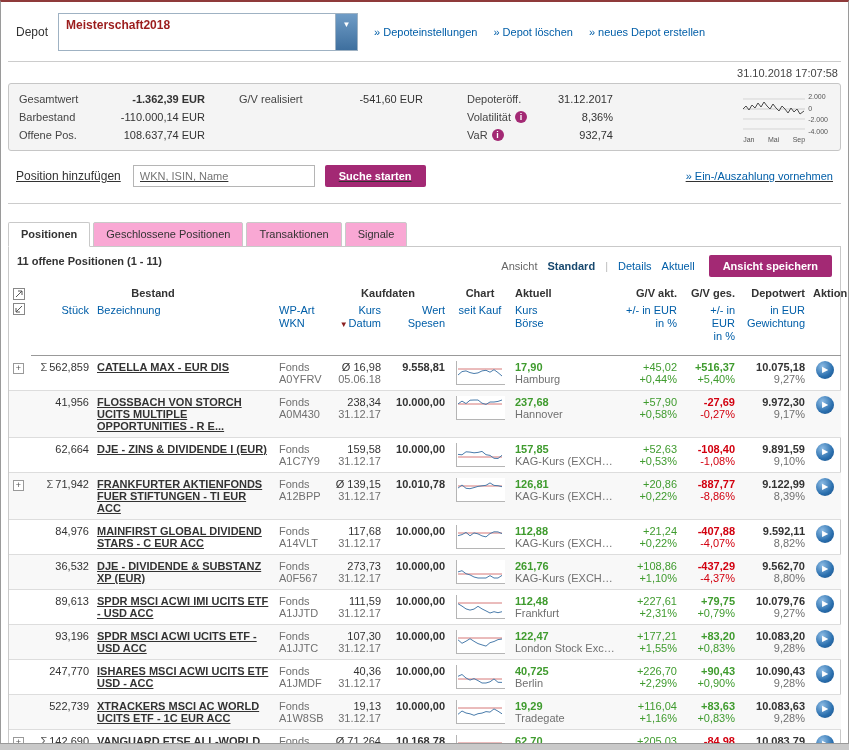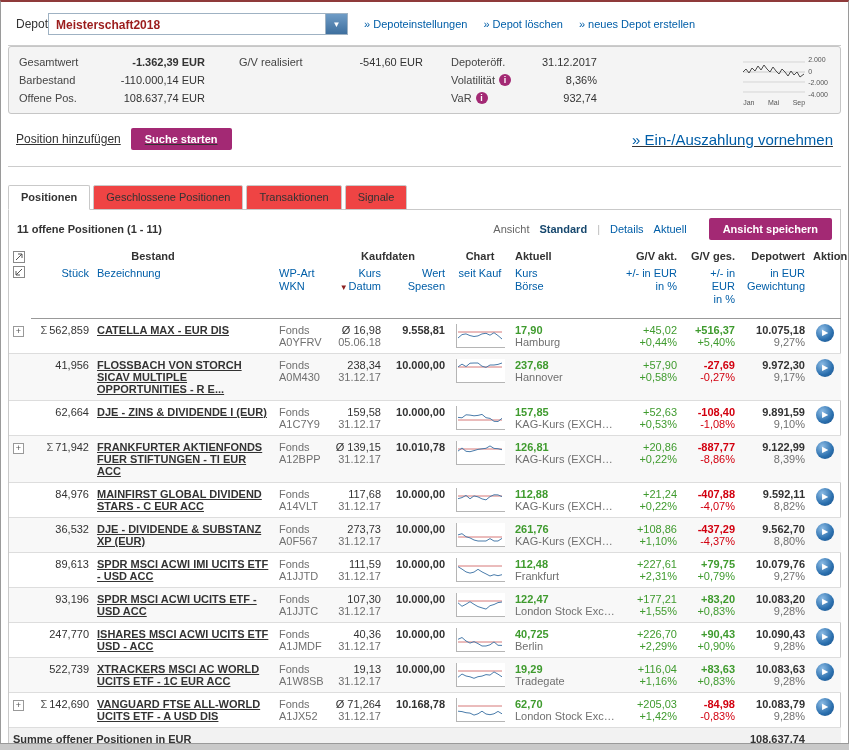--- a/index.html
+++ b/index.html
@@ -5,41 +5,41 @@
   * { box-sizing: border-box; }
   html,body { margin:0; padding:0; }
   body { background:#c9c9c9; font-family:"Liberation Sans", sans-serif; }
   .page { width:849px; height:744px; background:#fff; border:1px solid #9a9a9a;
           border-top:2px solid #8f3a3a; padding:8px 7px 0; overflow:hidden; }
   a { color:#005ea8; text-decoration:none; cursor:pointer; }
 
   
   .topbar { display:flex; align-items:center; font-size:12px; color:#333;
             padding:3px 8px 10px; border-bottom:1px solid #ccc; }
-  .topbar .lbl { }
-  .dropdown { width:300px; height:22px; border:1px solid #9fb2c3; display:flex; background:#fff; cursor:pointer; }
+  .topbar .lbl { margin-right:10px; }
+  .dropdown { width:300px; height:38px; border:1px solid #9fb2c3; display:flex; background:#fff; cursor:pointer; }
   .dropdown-value { flex:1; padding:4px 7px 0; color:#9b1c1c; font-weight:bold; font-size:12px;
                     white-space:nowrap; overflow:hidden; }
   .dropdown-btn { width:22px; background:linear-gradient(#6f9cc6,#3e6f9e); color:#fff; text-align:center;
                   font-size:8px; line-height:22px; border-left:1px solid #9fb2c3; }
   .toplink { margin-left:16px; font-size:11px; }
 
   .datetime { text-align:right; font-size:11px; color:#444; padding:5px 3px 4px; }
 
   
   .summary { display:flex; background:#f4f4f4; border:1px solid #c6c6c6; border-radius:3px;
              padding:9px 10px 7px; font-size:11px; color:#333; }
   .sum-col { display:flex; flex-direction:column; gap:6px; }
   .sum-row { display:flex; align-items:center; }
   .sc1 .sl { width:78px; color:#444; }
   .sc1 .sv { width:108px; text-align:right; }
   .sc2 { margin-left:34px; }
   .sc2 .sl { width:92px; color:#444; }
   .sc2 .sv { width:92px; text-align:right; }
-  .sc3 { margin-left:28px;align-items:flex-end; }
+  .sc3 { margin-left:44px;align-items:flex-end; }
   .sc3 .sl { width:80px; color:#444; display:flex; align-items:center; }
   .sc3 .sv { width:66px; text-align:right; }
   .b { font-weight:bold; }
   .neg { color:#d2000f; }
   .pos { color:#3f9b2e; }
   .gray { color:#707070; }
   .pct-extra { margin-left:14px; color:#333; }
   .up-arrow { color:#3f9b2e; font-size:10px; margin-right:3px; }
   .info-icon { display:inline-block; width:12px; height:12px; border-radius:50%; background:#a32974;
                color:#fff; font-size:9px; font-weight:bold; text-align:center; line-height:12px;
@@ -51,36 +51,36 @@
   .spark-xlabels { display:flex; justify-content:space-between; width:62px; font-size:7px; color:#555; margin-top:1px; }
 
   
   .searchrow { display:flex; align-items:center; padding:14px 8px 16px; border-bottom:1px solid #ccc;
                font-size:12px; color:#333;text-decoration:underline; }
   .searchrow input { width:182px; height:22px; border:1px solid #b5b5b5; padding:0 6px; font-size:11px;
                      color:#333; margin-left:12px; font-family:"Liberation Sans",sans-serif; }
   .btn-magenta { margin-left:10px; background:#a32974; color:#fff; border:none; padding:5px 14px;
                  font-size:11px; font-weight:bold; border-radius:2px; cursor:pointer;
                  font-family:"Liberation Sans",sans-serif; }
-  .searchrow .right-link { margin-left:auto; font-size:15px; }
+  .searchrow .right-link { margin-left:auto; font-size:11px; }
 
   
   .tabs { display:flex; margin-top:18px; position:relative; z-index:2; padding-left:0; }
-  .tab { background:#ef4444; border:1px solid #c9c9c9; padding:5px 12px 6px; font-size:11px; color:#333;
+  .tab { background:#f9a8d4; border:1px solid #c9c9c9; padding:5px 12px 6px; font-size:11px; color:#333;
          margin-right:3px; border-radius:2px 2px 0 0; cursor:pointer; margin-bottom:-1px; }
   .tab.active { background:#fff; font-weight:bold; border-bottom:1px solid #fff; }
 
   .content-box { border:1px solid #c9c9c9; position:relative; z-index:1; margin-bottom:8px; }
-  .meta { display:flex; align-items:center; padding:8px 8px; font-size:11px; color:#333; }
+  .meta { display:flex; padding:8px 8px; font-size:11px; color:#333; }
   .meta .count { font-weight:bold; }
   .meta .views { margin-left:auto; display:flex; align-items:center; gap:10px; }
   .meta .ansicht { color:#666; }
   .view-sel { color:#17486e; font-weight:bold; }
   .views .sep { color:#bbb; }
-  .meta .btn-magenta { margin-left:22px; }
+  .meta .btn-magenta { margin-left:14px; }
 
   
   table { width:100%; border-collapse:collapse; font-size:11px; color:#333; table-layout:fixed; }
   thead td { vertical-align:top; padding:2px 4px; line-height:13px; }
   .grp { font-weight:bold; color:#333; }
   .sub a, .sub span.hlbl { color:#005ea8; display:block; }
   .r { text-align:right; }
   .c { text-align:center; }
   thead tr.subrow td { border-bottom:1px solid #999; padding-bottom:12px; }
   .sort-arrow { color:#8b2020; font-size:8px; margin-right:1px; }
@@ -112,20 +112,21 @@
     <span class="lbl">Depot</span>
     <div class="dropdown">
       <span class="dropdown-value">Meisterschaft2018</span>
       <span class="dropdown-btn">▼</span>
     </div>
     <a class="toplink">» Depoteinstellungen</a>
     <a class="toplink">» Depot löschen</a>
     <a class="toplink">» neues Depot erstellen</a>
   </div>
 
+  <div class="datetime">31.10.2018   17:07:58</div>
 
   <div class="summary">
     <div class="sum-col sc1">
       <div class="sum-row">
           <span class="sl">Gesamtwert</span>
           <span class="sv b">-1.362,39 EUR</span>
         </div>
       <div class="sum-row">
           <span class="sl">Barbestand</span>
           <span class="sv">-110.000,14 EUR</span>
@@ -180,20 +181,21 @@
       <div class="spark-xlabels">
         <span>Jan</span>
         <span>Mai</span>
         <span>Sep</span>
       </div>
     </div>
   </div>
 
   <div class="searchrow">
     <span>Position hinzufügen</span>
+    <input type="text" placeholder="WKN, ISIN, Name" style="">
     <button class="btn-magenta">Suche starten</button>
     <a class="right-link">» Ein-/Auszahlung vornehmen</a>
   </div>
 
   <div class="tabs">
     <div class="tab active">Positionen</div>
     <div class="tab">Geschlossene Positionen</div>
     <div class="tab">Transaktionen</div>
     <div class="tab">Signale</div>
   </div>
@@ -329,21 +331,21 @@
     <td class="r">
               <div class="b">10.075,18</div>
               <div class="gray">9,27%</div>
             </td>
     <td class="c"><span class="action-btn"><span class="action-glyph">▶</span></span></td>
   </tr>
           <tr class="pos-row alt">
     <td><span class="exp-icon" style="visibility: hidden;">+</span></td>
     <td class="r"><span class="sigma" style="visibility: hidden;">Σ</span><span>41,956</span></td>
     <td>
-              <a class="pos-name">FLOSSBACH VON STORCH SICAV MULTIPLE OPPORTUNITIES - R E...</a>
+              <a class="pos-name">FLOSSBACH VON STORCH UCITS MULTIPLE OPPORTUNITIES - R E...</a>
             </td>
     <td>
               <div class="gray">Fonds</div>
               <div class="gray">A0M430</div>
             </td>
     <td class="r">
               <div>238,34</div>
               <div class="gray">31.12.17</div>
             </td>
     <td class="r">

